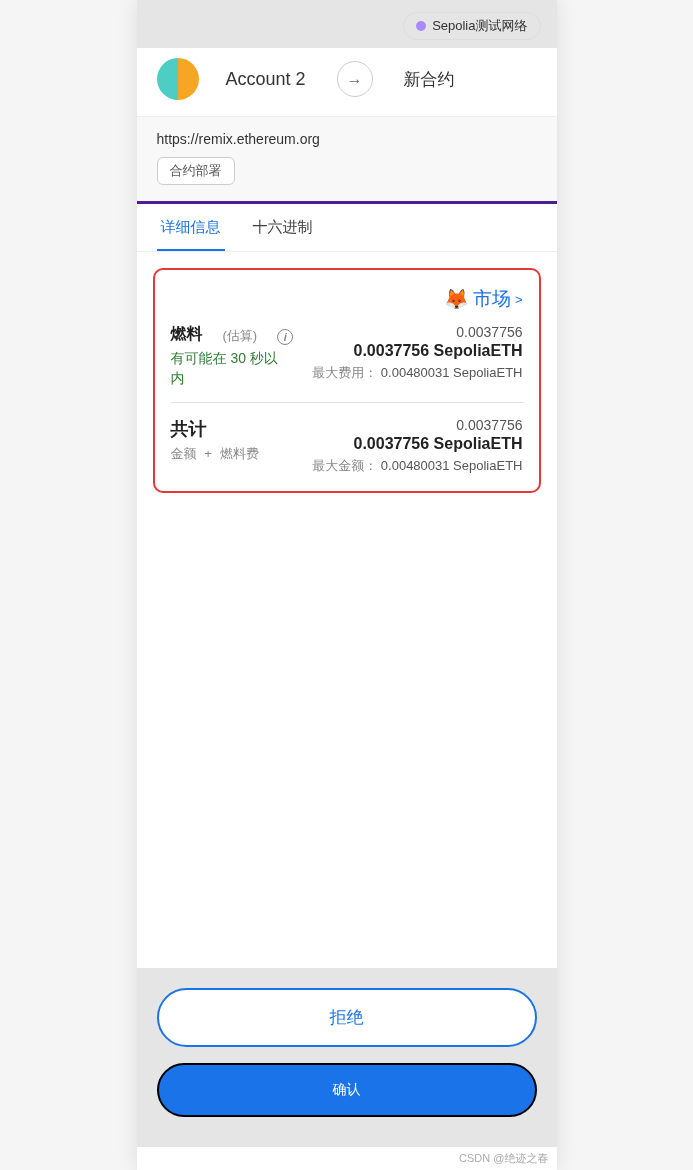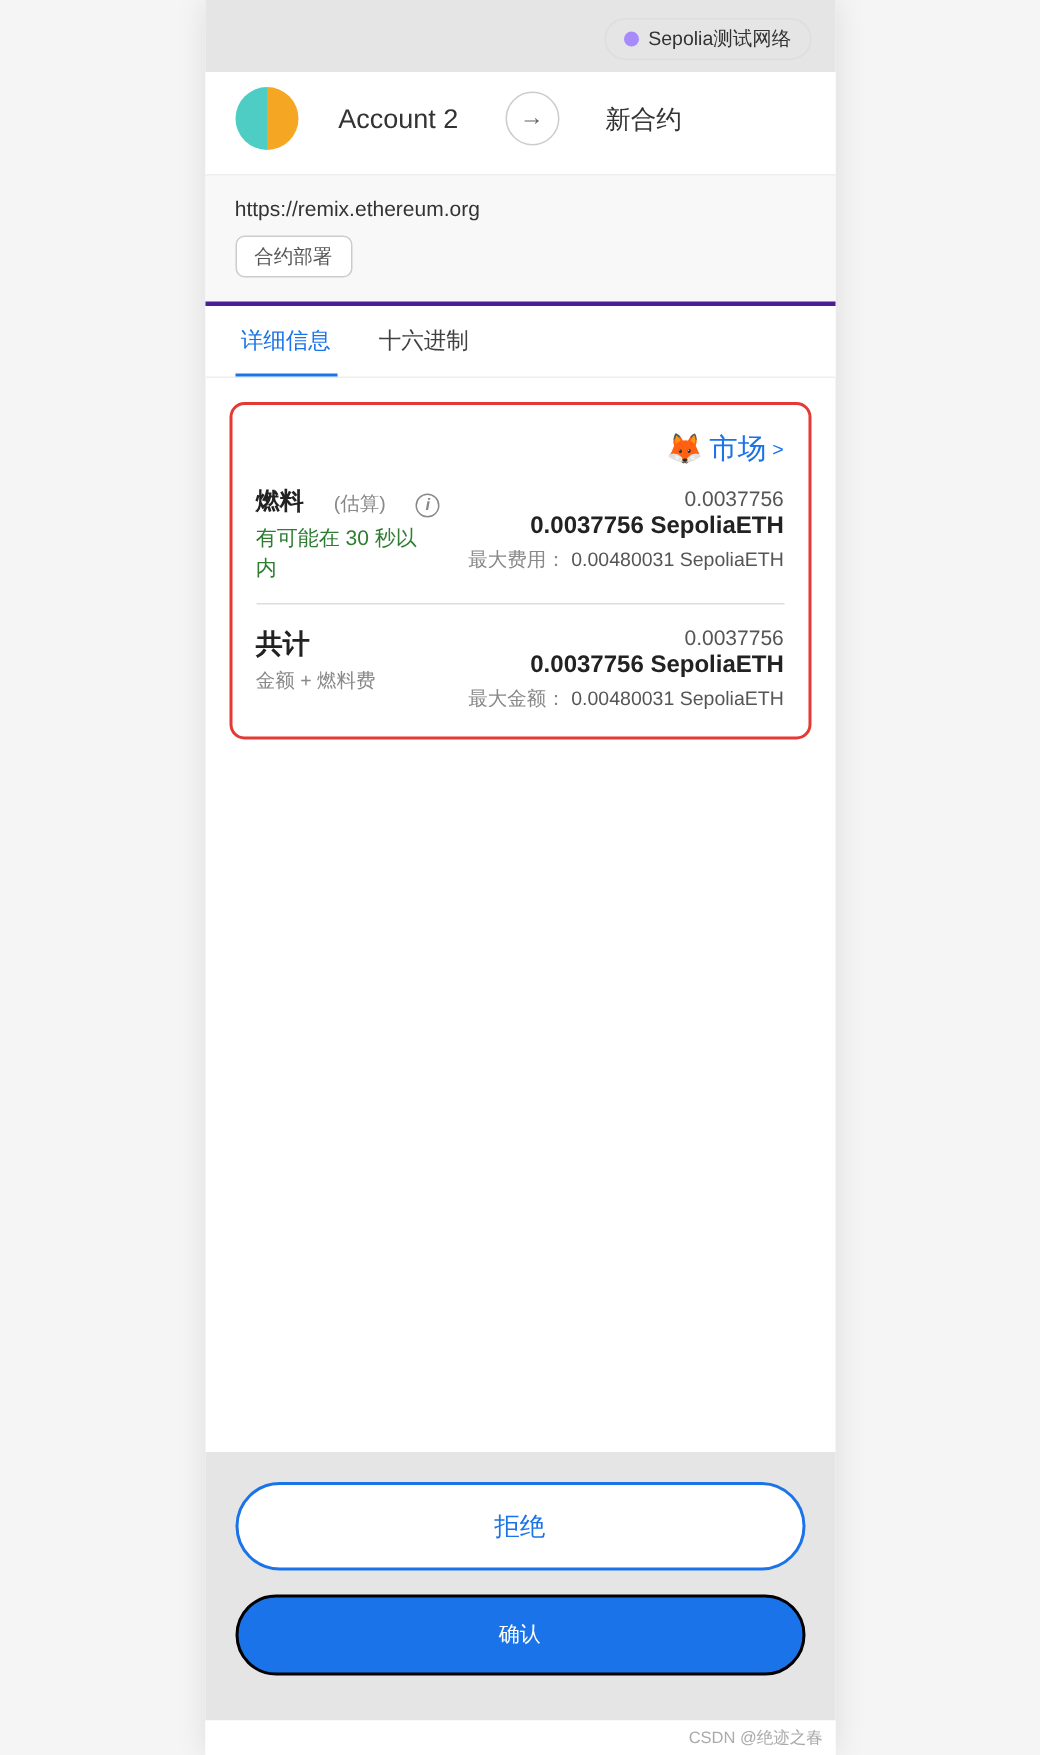--- a/index.html
+++ b/index.html
@@ -248,20 +248,21 @@
       gap: 4px;
     }
     .total-label {
       font-size: 18px;
       font-weight: 700;
       color: #222;
     }
     .total-sublabel {
       font-size: 13px;
       color: #888;
+      font-family: Liberation Mono, monospace;
     }
     .total-right {
       text-align: right;
     }
     .total-amount-small {
       font-size: 14px;
       color: #555;
       margin-bottom: 2px;
     }
     .total-amount-large {

